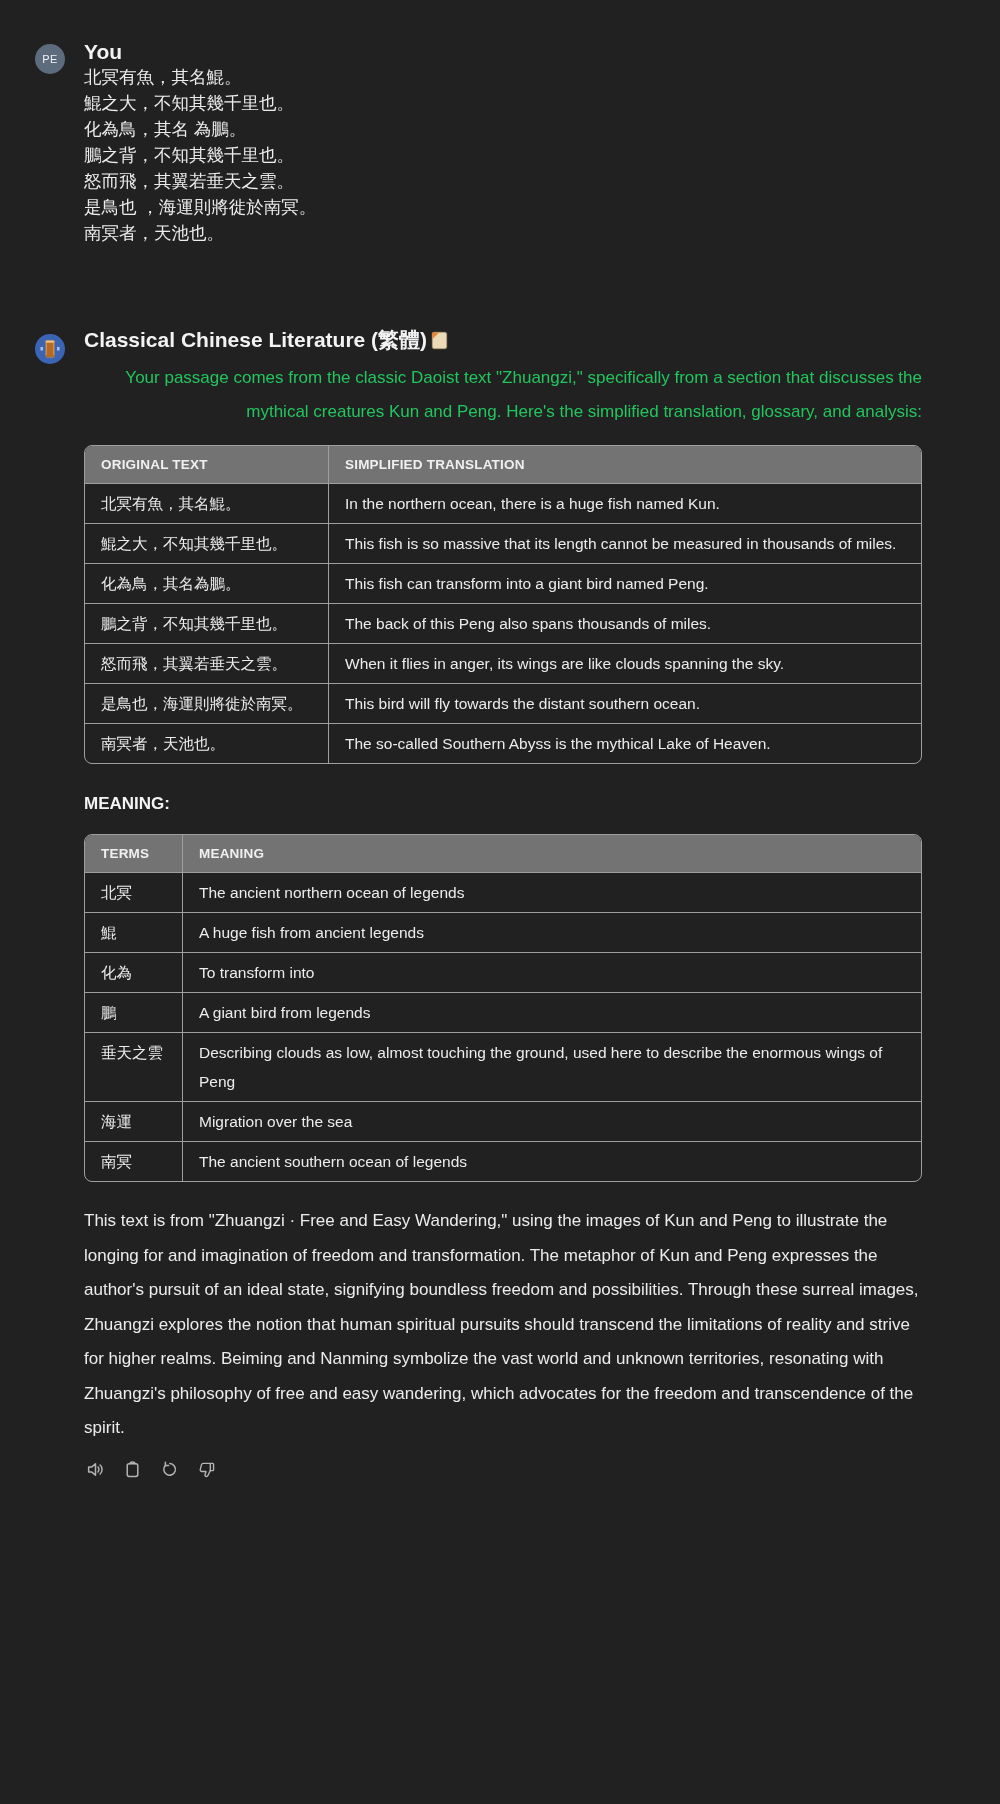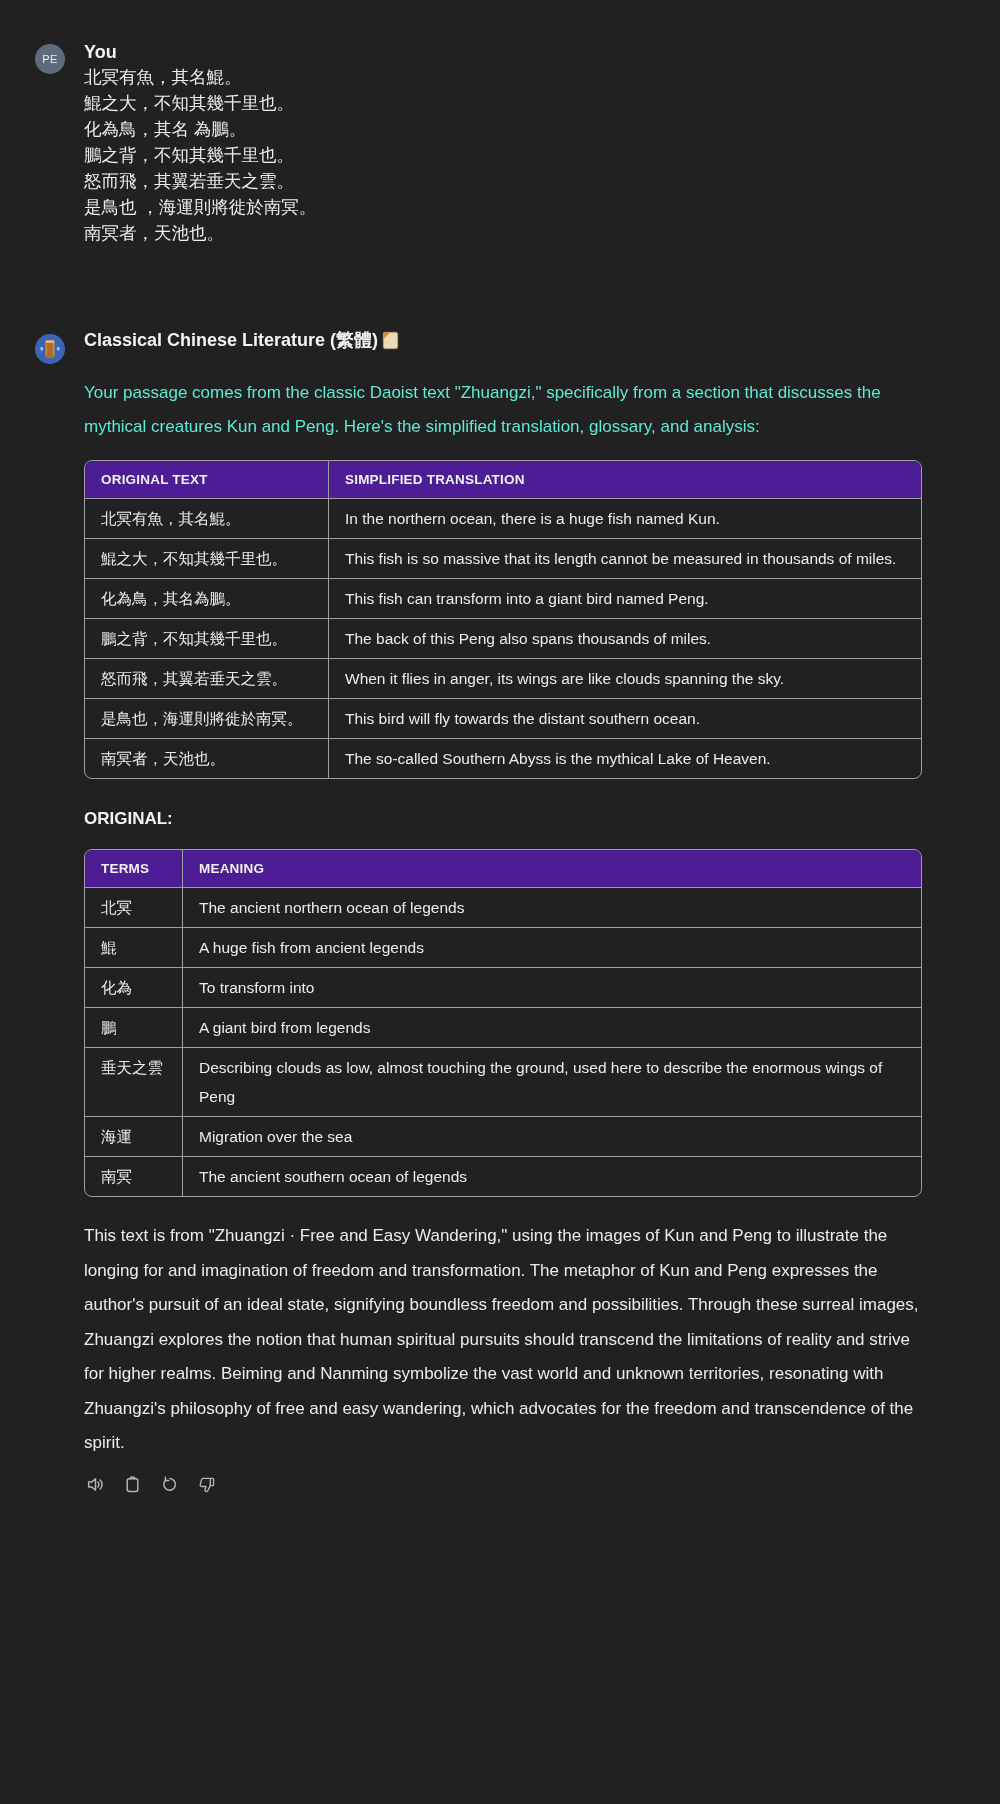--- a/index.html
+++ b/index.html
@@ -10,28 +10,28 @@
     -webkit-font-smoothing:antialiased;
   }
   .message{display:flex;gap:19px;}
   .message.user{margin-bottom:82px;}
   .avatar{width:30px;height:30px;border-radius:50%;flex:0 0 30px;
     display:flex;align-items:center;justify-content:center;margin-top:4px;}
   .user-avatar{background:#5d6c7d;color:#eef2f6;font-size:11px;font-weight:400;letter-spacing:.4px;}
   .gpt-avatar{background:transparent;padding:0;margin-top:6px;}
   .msg-body{width:838px;min-width:0;}
   .sender-row{display:flex;align-items:center;gap:4px;}
-  .sender{font-weight:700;font-size:18px;line-height:24px;color:#f3f3f3;}
+  .sender{font-weight:700;font-size:21px;line-height:24px;color:#f3f3f3;}
   .cjk-line{font-size:17.5px;line-height:26px;margin-top:0;}
-  .intro{font-size:17px;line-height:34px;margin:24px 0 16px 0;color:#5eead4;}
+  .intro{font-size:17px;line-height:34px;margin:9px 0 16px 0;color:#22c55e;text-align:right;}
   table{width:100%;border-collapse:separate;border-spacing:0;table-layout:fixed;
     border:1px solid #9f9f9f;border-radius:8px;overflow:hidden;margin:0 0 4px 0;}
   col.c-orig{width:243px;}
   col.c-term{width:97px;}
-  th{background:#4c1d95;color:#f0f0f0;font-size:13.5px;font-weight:700;text-align:left;
+  th{background:#737373;color:#f0f0f0;font-size:13.5px;font-weight:700;text-align:left;
     padding:11px 16px;border-bottom:1px solid #9f9f9f;letter-spacing:.2px;margin-top:31px;}
   th+th,td+td{border-left:1px solid #9f9f9f;}
   tbody tr+tr td{border-top:1px solid #9f9f9f;}
   td{padding:5px 16px;font-size:15.5px;line-height:29px;vertical-align:top;color:#ececec;
     word-wrap:break-word;overflow-wrap:break-word;}
   .section-heading{font-size:17px;font-weight:700;margin:30px 0 20px 0;color:#f3f3f3;}
   .analysis{font-size:17px;line-height:34.5px;margin:22px 0 10px 0;color:#ececec;}
   .actions{display:flex;gap:14px;margin-top:12px;align-items:center;}
   .action-btn{background:none;border:none;padding:2px;cursor:pointer;display:flex;align-items:center;}
   .action-btn svg{display:block;}
@@ -121,21 +121,21 @@
               <td>是鳥也，海運則將徙於南冥。</td>
               <td>This bird will fly towards the distant southern ocean.</td>
             </tr>
             <tr>
               <td>南冥者，天池也。</td>
               <td>The so-called Southern Abyss is the mythical Lake of Heaven.</td>
             </tr>
           </tbody>
       </table>
 
-      <h3 class="section-heading">ORIGINAL:</h3>
+      <h3 class="section-heading">MEANING:</h3>
 
       <table>
         <colgroup>
             <col class="c-term">
             <col>
           </colgroup>
         <thead>
           <tr>
             <th>TERMS</th>
             <th>MEANING</th>

